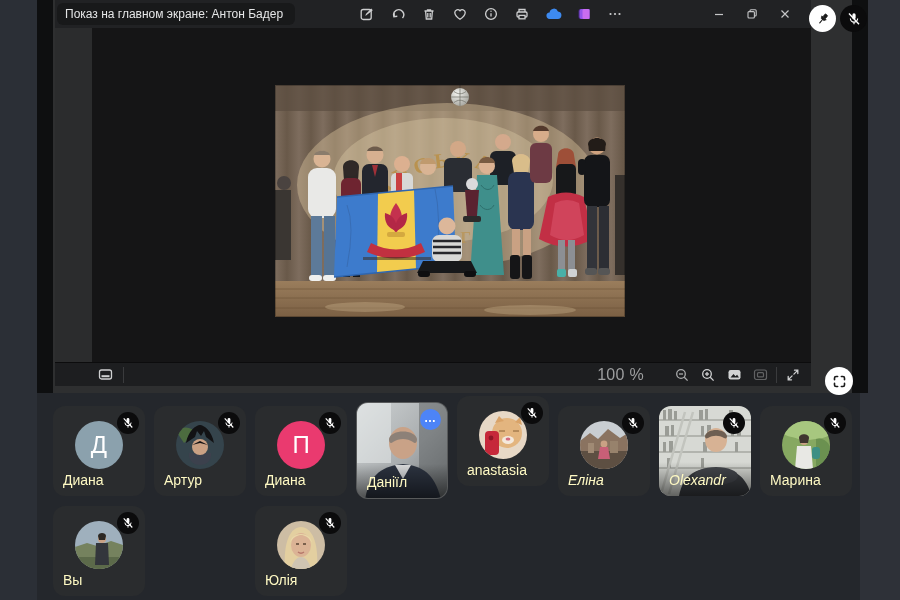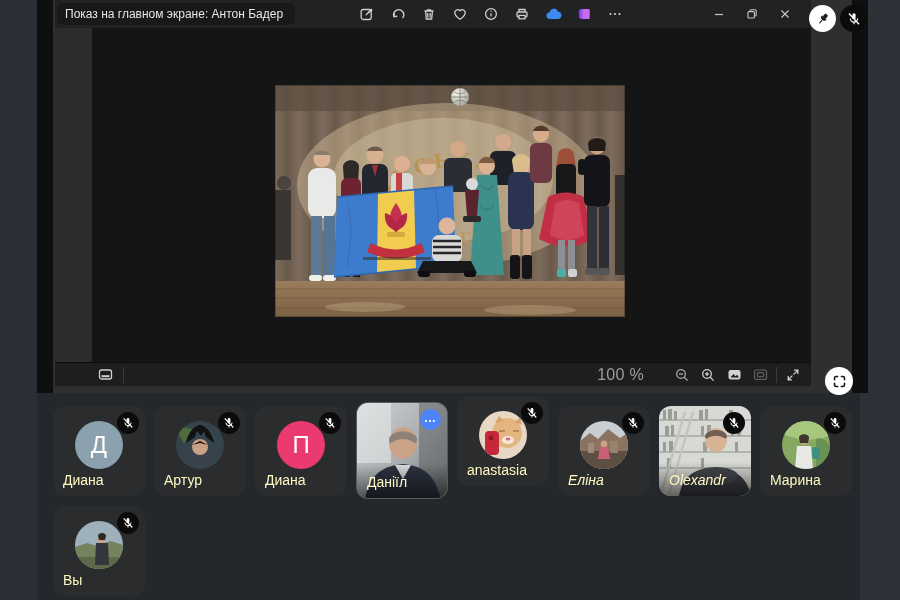--- a/index.html
+++ b/index.html
@@ -601,14 +601,36 @@
         <circle cx="22" cy="20" r="4" fill="#c9a184"></circle>
         <path d="M17 17c0-5 10-5 10 0l-1 5h-8z" fill="#3f3630"></path>
         <path d="M15 25h14l2 23H13z" fill="#e8e8e4"></path>
         <rect x="30" y="26" width="8" height="12" rx="3" fill="#3d8f84"></rect>
       </svg>
     </div>
     <div class="pname">Марина</div>
   </div>
 
 
+  <div class="tile t-r2c3">
+    <div class="mute-badge">
+      <svg width="12" height="12" viewBox="0 0 12 12" fill="none">
+          <rect x="4.6" y="1.1" width="2.8" height="5.2" rx="1.4" fill="#fff"></rect>
+          <path d="M2.9 5.6a3.1 3.1 0 0 0 6.2 0" stroke="#fff"></path>
+          <line x1="6" y1="8.7" x2="6" y2="10.6" stroke="#fff"></line>
+          <line x1="1.7" y1="1.3" x2="10.3" y2="10.5" stroke="#fff" stroke-width="1.1"></line>
+        </svg>
+    </div>
+    <div class="avatar">
+      <svg width="48" height="48" viewBox="0 0 48 48">
+        <rect width="48" height="48" fill="#cdbda4"></rect>
+        <path d="M8 48C6 20 14 6 24 6s18 14 16 42z" fill="#e3cfa0"></path>
+        <ellipse cx="24" cy="24" rx="10" ry="12" fill="#dbb395"></ellipse>
+        <path d="M13 22c1-12 21-12 22 0c-3-6-8-8-11-8s-8 2-11 8z" fill="#e9d7a8"></path>
+        <path d="M19 23h3M26 23h3" stroke="#5b4635" stroke-width="1.3"></path>
+        <path d="M21 31c2 1.6 4 1.6 6 0" stroke="#b5766a" stroke-width="1.4" fill="none"></path>
+        <path d="M14 48c2-8 6-12 10-12s8 4 10 12z" fill="#cfc4b2"></path>
+      </svg>
+    </div>
+    <div class="pname">Юлія</div>
+  </div>
 
 </div>
 
 </body></html>

